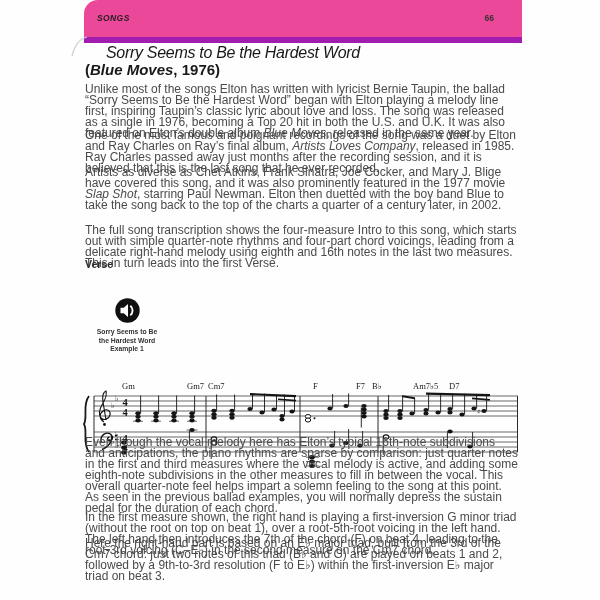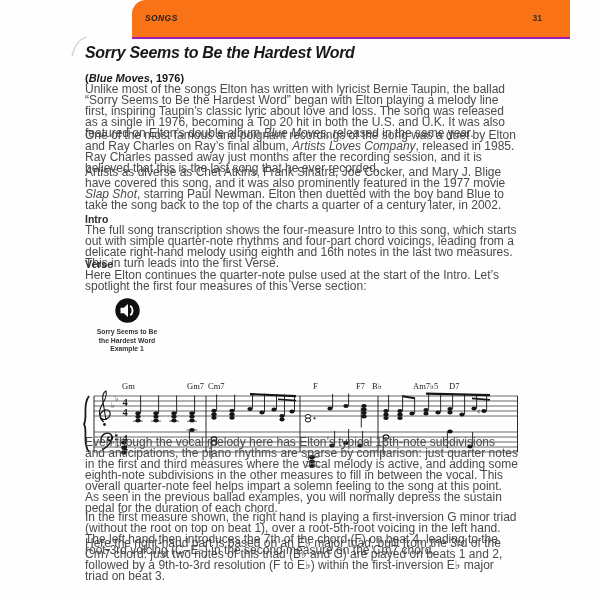--- a/index.html
+++ b/index.html
@@ -1,68 +1,66 @@
 <!DOCTYPE html>
 <html><head>
 <meta charset="utf-8">
 <style>
   html,body{margin:0;padding:0;background:#ffffff;}
   .page{position:relative;width:600px;height:600px;background:#fefefe;overflow:hidden;
         font-family:"Liberation Sans",sans-serif;color:#4a4a4a;}
   
-  .band{position:absolute;left:84px;top:0;width:438px;height:37px;background:#f97316;
-        border-radius:14px 0 0 0;border-bottom:2px solid #a21caf;margin-left:48px;}
+  .band{position:absolute;left:84px;top:0;width:438px;height:37px;background:#ec4899;
+        border-radius:14px 0 0 0;border-bottom:6px solid #a21caf;}
   .band .songs{position:absolute;left:13px;top:13px;font-size:8.5px;font-weight:bold;
         font-style:italic;letter-spacing:.4px;color:#1f1f1f;}
   .band .pnum{position:absolute;right:28px;top:13px;font-size:8.5px;font-weight:bold;color:#333;}
   .swoosh{position:absolute;left:71px;top:36px;width:18px;height:22px;}
   
   .tx{position:absolute;left:85px;width:433px;font-size:12px;line-height:11px;color:#4a4a4a;}
   .it{font-style:italic;}
-  .title{top:44px;font-size:16px;line-height:18px;font-weight:bold;font-style:italic;
-         color:#181818;letter-spacing:-.3px;}
-  .subtitle{top:63px;font-size:11px;line-height:13px;font-weight:bold;color:#181818;margin-top:9px;}
+  .title{top:44px;font-size:16px;line-height:18px;font-weight:normal;font-style:italic;
+         color:#181818;letter-spacing:-.3px;margin-left:21px;}
+  .subtitle{top:63px;font-size:15px;line-height:13px;font-weight:bold;color:#181818;}
   .head{font-size:10.5px;line-height:12px;font-weight:bold;color:#2e2e2e;}
   
   .audio-icon{position:absolute;left:114px;top:297px;width:27px;height:27px;}
   .caption{position:absolute;left:83px;top:328px;width:88px;text-align:center;
            font-size:6.8px;line-height:8.6px;font-weight:bold;color:#333;}
   
   .score{position:absolute;left:80px;top:344px;width:442px;height:94px;margin-top:36px;}
   .score svg{display:block;}
   .chord{font-family:"Liberation Serif",serif;font-size:8.5px;fill:#222;}
   .sig{font-family:"Liberation Serif",serif;font-size:10.5px;font-weight:bold;fill:#1a1a1a;text-anchor:middle;}
   .flat{font-family:"DejaVu Sans",sans-serif;font-size:7.5px;fill:#1a1a1a;}
   .sharp{font-family:"DejaVu Sans",sans-serif;font-size:6.5px;fill:#1a1a1a;}
 </style>
 </head>
 <body>
 
 <div class="page">
 
   <div class="band">
     <span class="songs">SONGS</span>
-    <span class="pnum">31</span>
+    <span class="pnum">66</span>
   </div>
   <svg class="swoosh" viewBox="0 0 18 22">
     <path d="M16 1 C8 3 4 9 1 20" fill="none" stroke="#c9cfd4" stroke-width="1.2"></path>
   </svg>
 
   <div class="tx title">Sorry Seems to Be the Hardest Word</div>
   <div class="tx subtitle"><span>(</span><span class="it">Blue Moves</span><span>, 1976)</span></div>
 
   <div class="tx" style="top:84px"><span>Unlike most of the songs Elton has written with lyricist Bernie Taupin, the ballad “Sorry Seems to Be the Hardest Word” began with Elton playing a melody line first, inspiring Taupin’s classic lyric about love and loss. The song was released as a single in 1976, becoming a Top 20 hit in both the U.S. and U.K. It was also featured on Elton’s double album </span><span class="it">Blue Moves</span><span>, released in the same year.</span></div>
   <div class="tx" style="top:130px"><span>One of the most famous and poignant recordings of the song was a duet by Elton and Ray Charles on Ray’s final album, </span><span class="it">Artists Loves Company</span><span>, released in 1985. Ray Charles passed away just months after the recording session, and it is believed that this is the last song that he ever recorded.</span></div>
   <div class="tx" style="top:167px"><span>Artists as diverse as Chet Atkins, Frank Sinatra, Joe Cocker, and Mary J. Blige have covered this song, and it was also prominently featured in the 1977 movie </span><span class="it">Slap Shot</span><span>, starring Paul Newman. Elton then duetted with the boy band Blue to take the song back to the top of the charts a quarter of a century later, in 2002.</span></div>
 
-  <div class="tx head" style="top:213px">Intro</div>
   <div class="tx" style="top:225px"><span>The full song transcription shows the four-measure Intro to this song, which starts out with simple quarter-note rhythms and four-part chord voicings, leading from a delicate right-hand melody using eighth and 16th notes in the last two measures. This in turn leads into the first Verse.</span></div>
 
   <div class="tx head" style="top:258px">Verse</div>
-  <div class="tx" style="top:270px"><span>Here Elton continues the quarter-note pulse used at the start of the Intro. Let’s spotlight the first four measures of this Verse section:</span></div>
 
   <svg class="audio-icon" viewBox="0 0 27 27">
     <circle cx="13.5" cy="13.5" r="12.2" fill="#101010"></circle>
     <path d="M6.5 10.8 h3.3 l4.2 -3.8 v13 l-4.2 -3.8 h-3.3 z" fill="#ffffff"></path>
     <path d="M16.3 8.8 a6 6 0 0 1 0 9.4" fill="none" stroke="#ffffff" stroke-width="1.9"></path>
   </svg>
   <div class="caption">
       <div>Sorry Seems to Be</div>
       <div>the Hardest Word</div>
       <div>Example 1</div>

